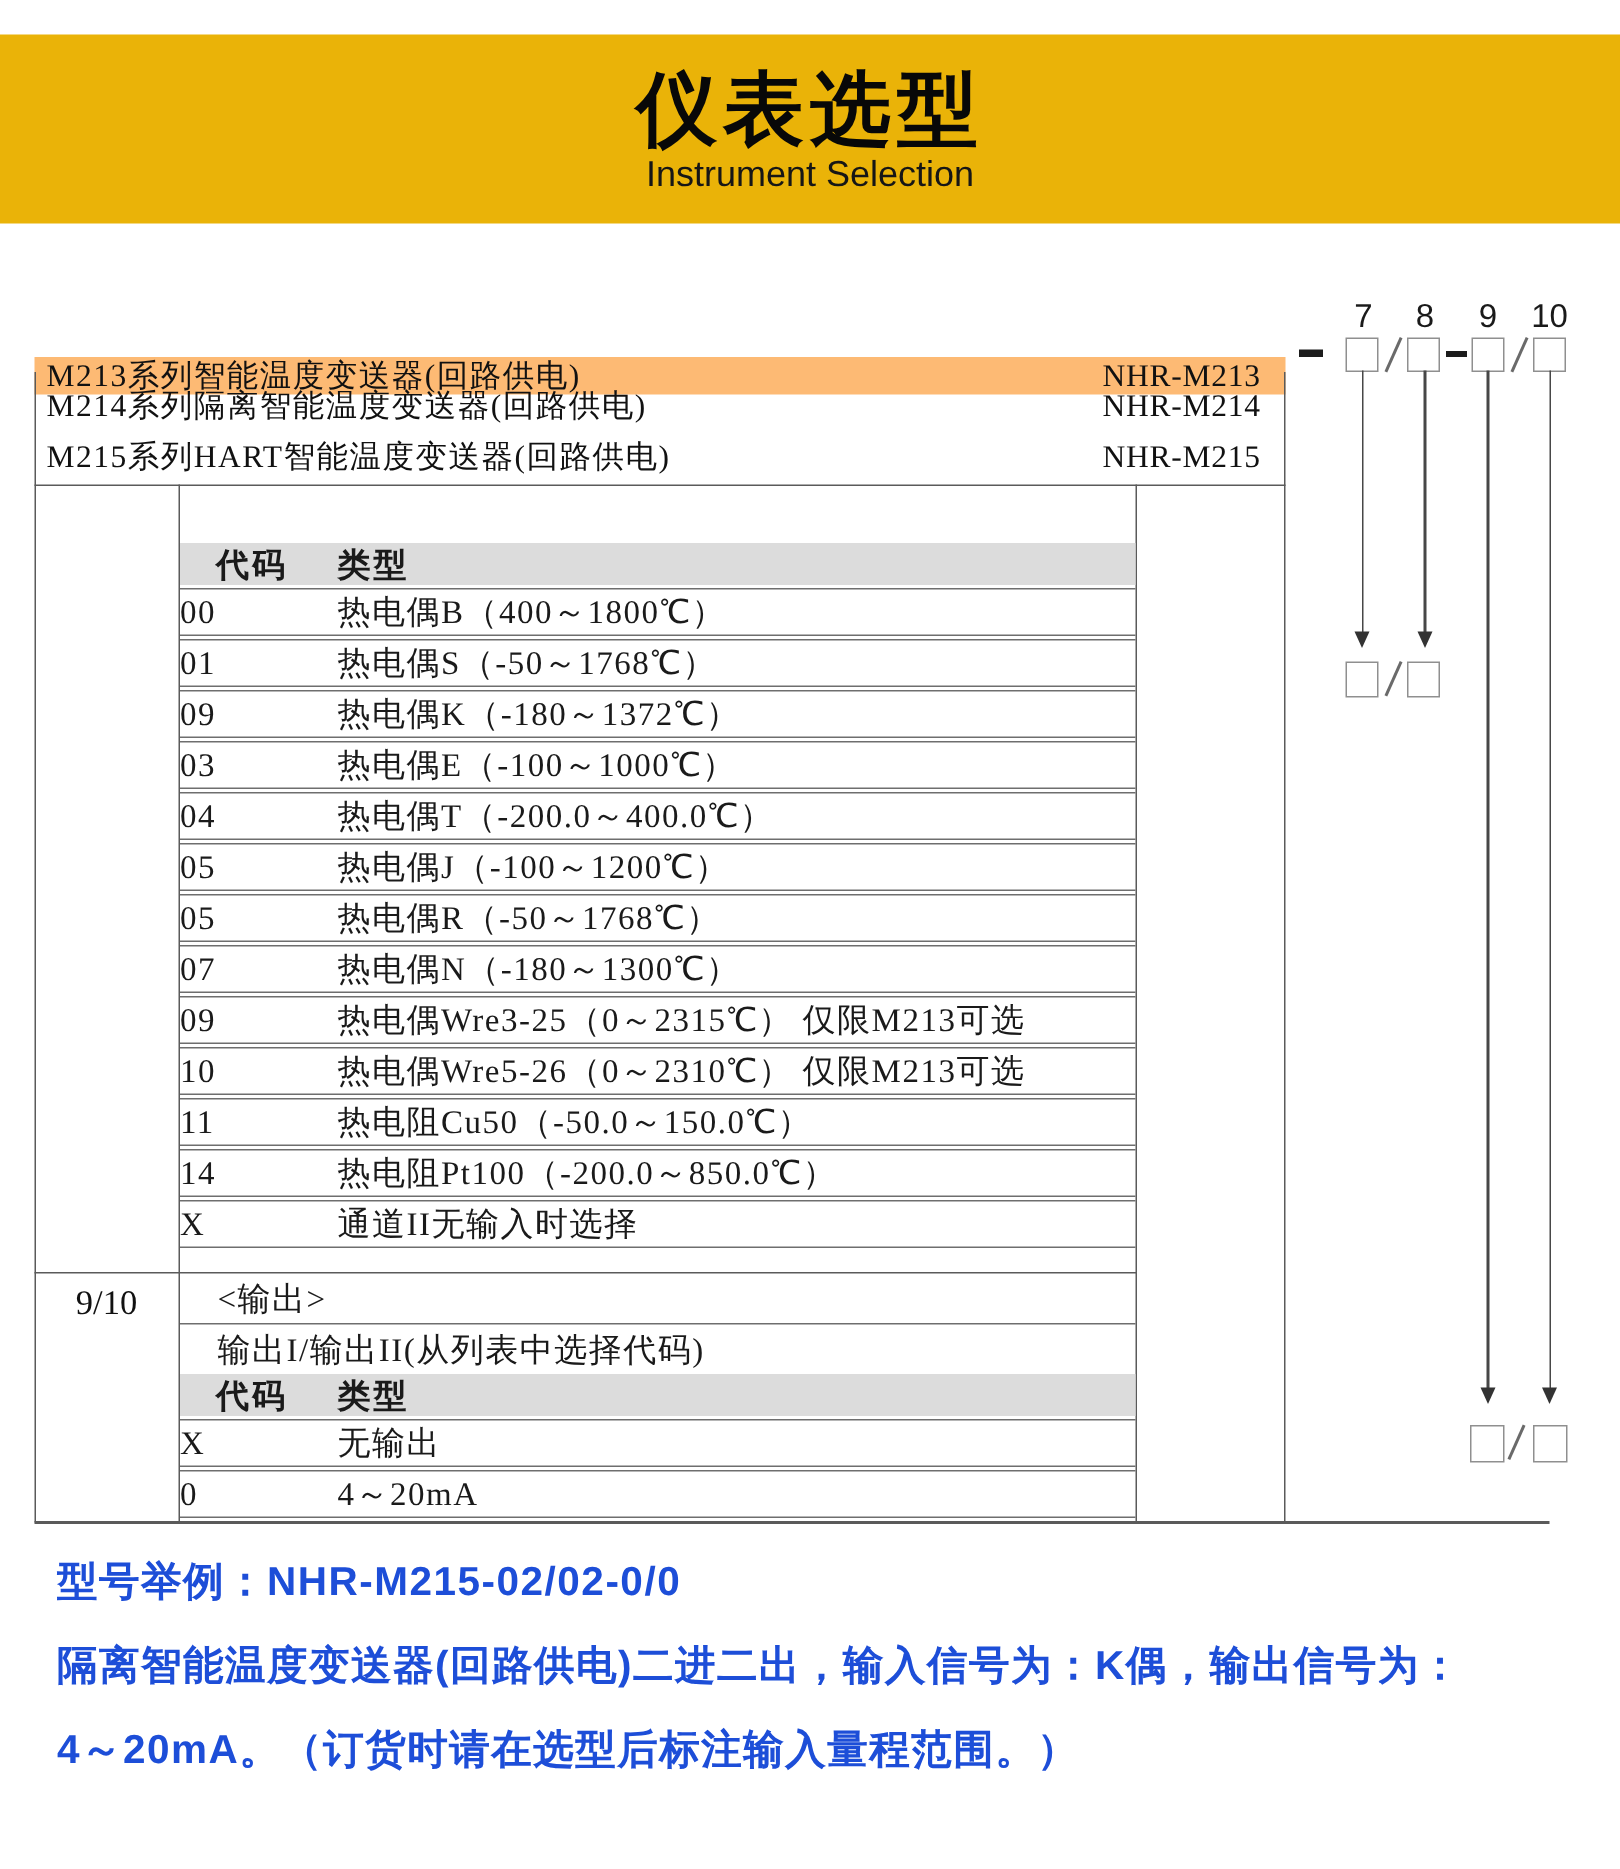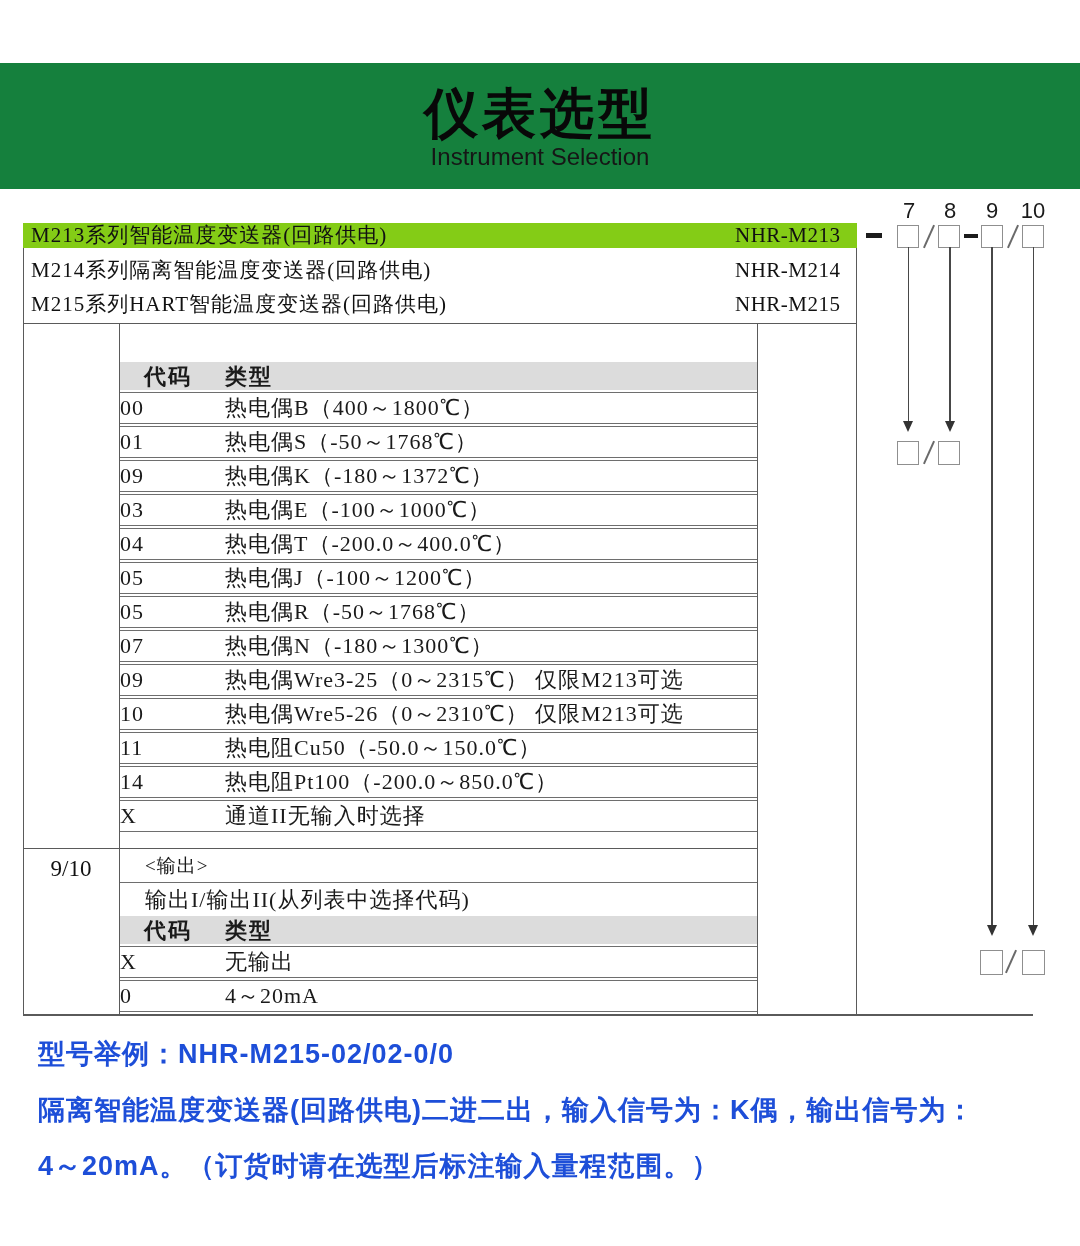--- a/index.html
+++ b/index.html
@@ -4,38 +4,38 @@
 <style>
   html,body { margin:0; padding:0; background:#ffffff; }
   .page {
     position:relative; width:1080px; height:1246px; background:#ffffff;
     font-family:"Liberation Serif", serif; color:#1a1a1a; overflow:hidden;
   }
 
   
   .title-band {
     position:absolute; left:0; top:23px; width:1080px; height:126px;
-    background:#15803d; text-align:center;margin-top:40px;
+    background:#eab308; text-align:center;
   }
   .title {
     padding-top:20px; font-family:"Liberation Sans", sans-serif;
     font-weight:bold; font-size:54px; letter-spacing:4px; color:#080808; line-height:60px;
   }
   .subtitle {
     font-family:"Liberation Sans", sans-serif; font-size:24px; color:#161616; line-height:28px;
   }
 
   
   .vline, .hline { position:absolute; background:#5a5a5a; }
 
   
   .model-row { position:absolute; left:23px; width:834px; font-size:21px; letter-spacing:1px; color:#111; }
   .model-row .desc { position:absolute; left:8px; top:0; white-space:nowrap; }
   .model-row .mcode { position:absolute; left:712px; top:0; white-space:nowrap; letter-spacing:0.5px; }
-  .mrow-1 { top:223px; height:25px; line-height:25px; background:#84cc16;text-align:center; }
+  .mrow-1 { top:238px; height:25px; line-height:25px; background:#fdba74;text-align:center; }
   .mrow-2 { top:257px; height:26px; line-height:26px; }
   .mrow-3 { top:291px; height:26px; line-height:26px; }
 
   
   .sel-num {
     position:absolute; top:198px; width:40px; text-align:center;
     font-family:"Liberation Sans", sans-serif; font-size:22px; color:#1a1a1a;
   }
   .sel-box { position:absolute; width:20px; height:21px; border:1.5px solid #8f8f8f; background:#fff; }
   .dash { position:absolute; background:#1c1c1c; }
@@ -55,21 +55,21 @@
   }
   .thead .code-h { width:96px; text-align:center; letter-spacing:2px; }
   .thead .type-h { padding-left:9px; letter-spacing:2px; }
   .trow {
     display:flex; align-items:center; height:30px; margin-top:2px;
     border-top:1.5px solid #6e6e6e; border-bottom:1.5px solid #6e6e6e;
   }
   .code-cell { width:96px; font-size:22px; letter-spacing:1px; }
   .type-cell { flex:1; padding-left:9px; font-size:22px; letter-spacing:1px; white-space:nowrap; }
 
-  .out-title-row { height:33px; line-height:34px; border-bottom:1.5px solid #6e6e6e; padding-left:25px; font-size:19px; letter-spacing:1px; }
+  .out-title-row { height:33px; line-height:34px; border-bottom:1.5px solid #6e6e6e; padding-left:25px; font-size:22px; letter-spacing:1px; }
   .out-subtitle-row { height:33px; line-height:34px; padding-left:25px; font-size:22px; letter-spacing:1px; }
 
   .row-label-910 {
     position:absolute; left:23px; top:856px; width:96px; text-align:center; font-size:23px; color:#111;
   }
 
   
   .example-line {
     position:absolute; left:38px; font-family:"Liberation Sans", sans-serif;
     font-weight:bold; font-size:27px; color:#1d4ed8; letter-spacing:1px; white-space:nowrap;

